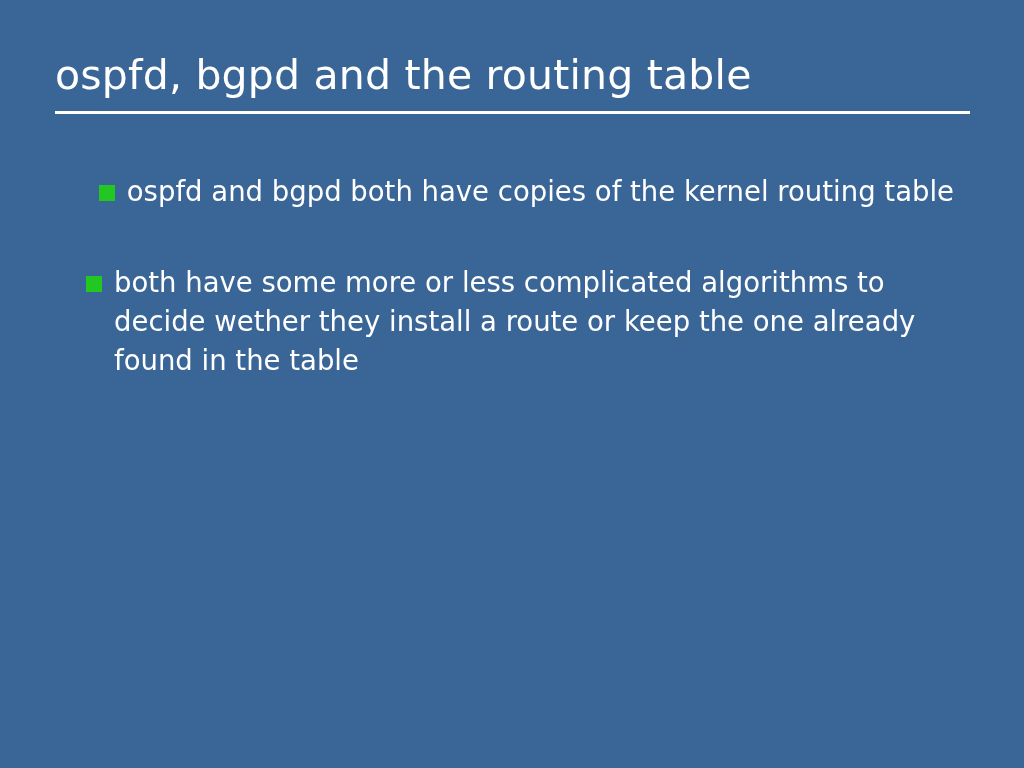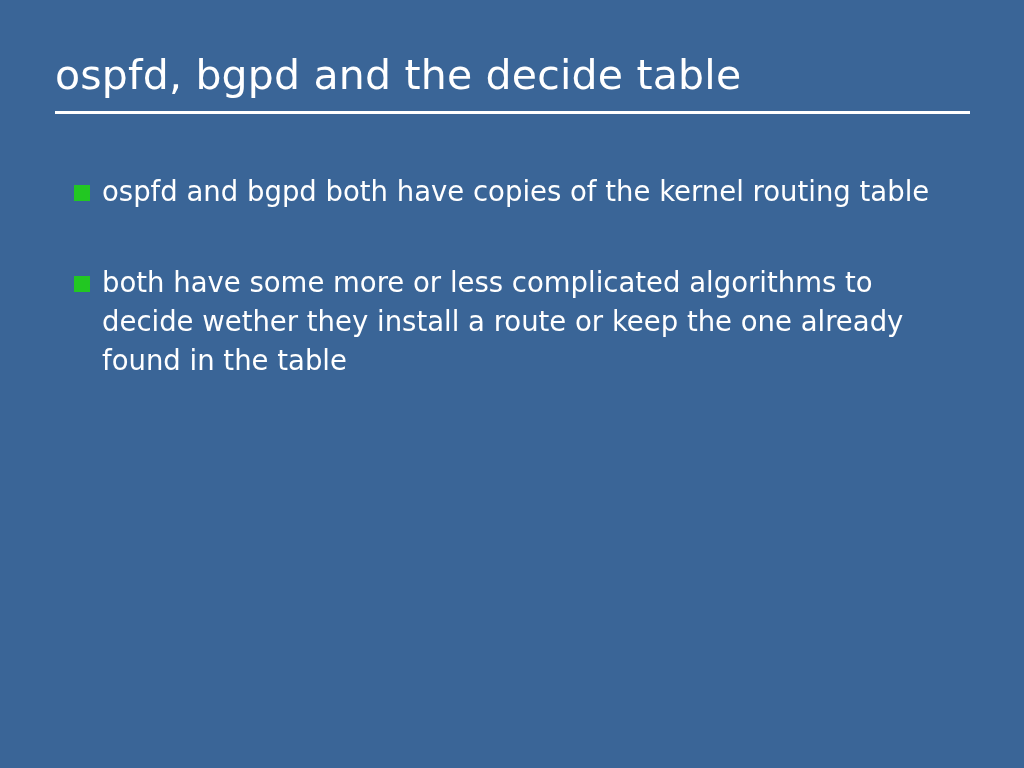--- a/index.html
+++ b/index.html
@@ -42,20 +42,21 @@
   .body-block {
     position: absolute;
     left: 74px;
     top: 172px;
     width: 880px;
   }
   .bullet {
     display: flex;
     align-items: flex-start;
     margin-bottom: 52px;
+    justify-content: flex-end;
   }
   .bullet:last-child {
     margin-bottom: 9px;
   }
   .bullet-marker {
     width: 16px;
     height: 16px;
     background: #22c722;
     flex: 0 0 16px;
     margin-top: 13px;
@@ -67,21 +68,21 @@
     line-height: 1.42;
     max-width: 840px;
   }
 </style>
 </head>
 <body>
 
 <div class="slide">
 
   <div class="title-block">
-    <div class="slide-title">ospfd, bgpd and the decide table</div>
+    <div class="slide-title">ospfd, bgpd and the routing table</div>
     <div class="title-rule"></div>
   </div>
 
   <div class="body-block">
 
     <div class="bullet">
       <span class="bullet-marker"></span>
       <span class="bullet-text">ospfd and bgpd both have copies of the kernel routing table</span>
     </div>
 

